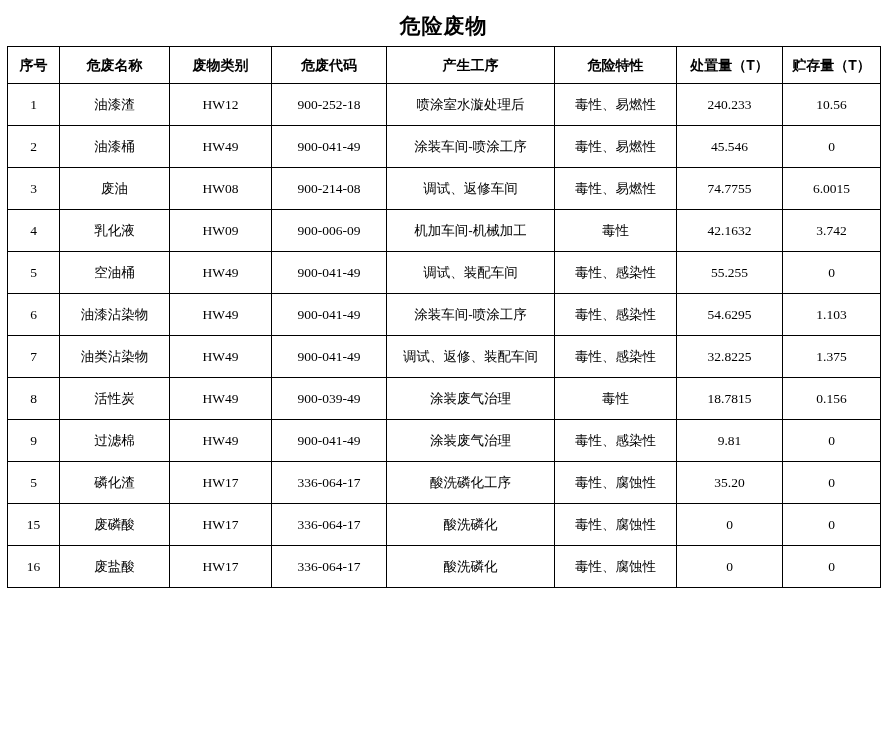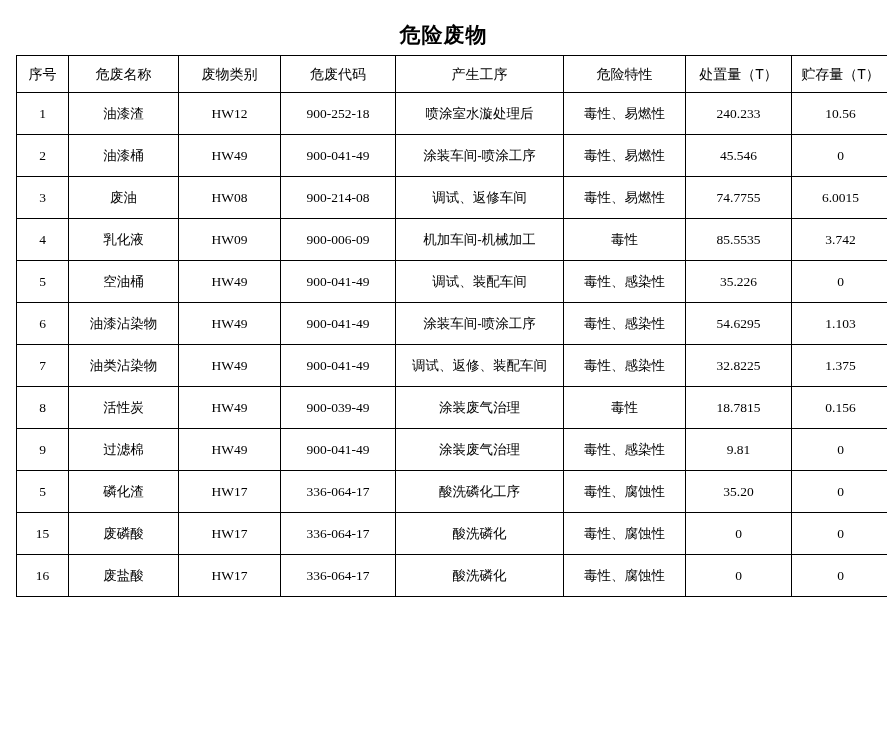--- a/index.html
+++ b/index.html
@@ -11,21 +11,21 @@
     width: 887px;
     height: 733px;
     font-family: "Liberation Sans", sans-serif;
     color: #000000;
     overflow: hidden;
   }
   .page {
     width: 887px;
     height: 733px;
     box-sizing: border-box;
-    padding: 16px;
+    padding: 7px;
   }
   .doc-title {
     text-align: center;
     font-size: 21px;
     font-weight: bold;
     letter-spacing: 1px;
     padding: 7px 0 9px 0;
     line-height: 1.1;
   }
   table.waste-table {
@@ -38,21 +38,21 @@
   table.waste-table td {
     border: 1px solid #000000;
     text-align: center;
     vertical-align: middle;
     font-size: 13.5px;
     height: 41px;
     padding: 0 2px;
     line-height: 1.15;
   }
   table.waste-table th {
-    font-weight: normal;
+    font-weight: bold;
     font-size: 14px;
     height: 36px;
   }
   
   col.c0 { width: 52px; }
   col.c1 { width: 110px; }
   col.c2 { width: 102px; }
   col.c3 { width: 115px; }
   col.c4 { width: 168px; }
   col.c5 { width: 122px; }
@@ -128,31 +128,31 @@
         <td class="num">74.7755</td>
         <td class="num">6.0015</td>
       </tr>
       <tr>
         <td class="idx">4</td>
         <td>乳化液</td>
         <td class="cat">HW09</td>
         <td class="code">900-006-09</td>
         <td>机加车间-机械加工</td>
         <td>毒性</td>
-        <td class="num">85.5535</td>
+        <td class="num">42.1632</td>
         <td class="num">3.742</td>
       </tr>
       <tr>
         <td class="idx">5</td>
         <td>空油桶</td>
         <td class="cat">HW49</td>
         <td class="code">900-041-49</td>
         <td>调试、装配车间</td>
         <td>毒性、感染性</td>
-        <td class="num">35.226</td>
+        <td class="num">55.255</td>
         <td class="num">0</td>
       </tr>
       <tr>
         <td class="idx">6</td>
         <td>油漆沾染物</td>
         <td class="cat">HW49</td>
         <td class="code">900-041-49</td>
         <td>涂装车间-喷涂工序</td>
         <td>毒性、感染性</td>
         <td class="num">54.6295</td>

